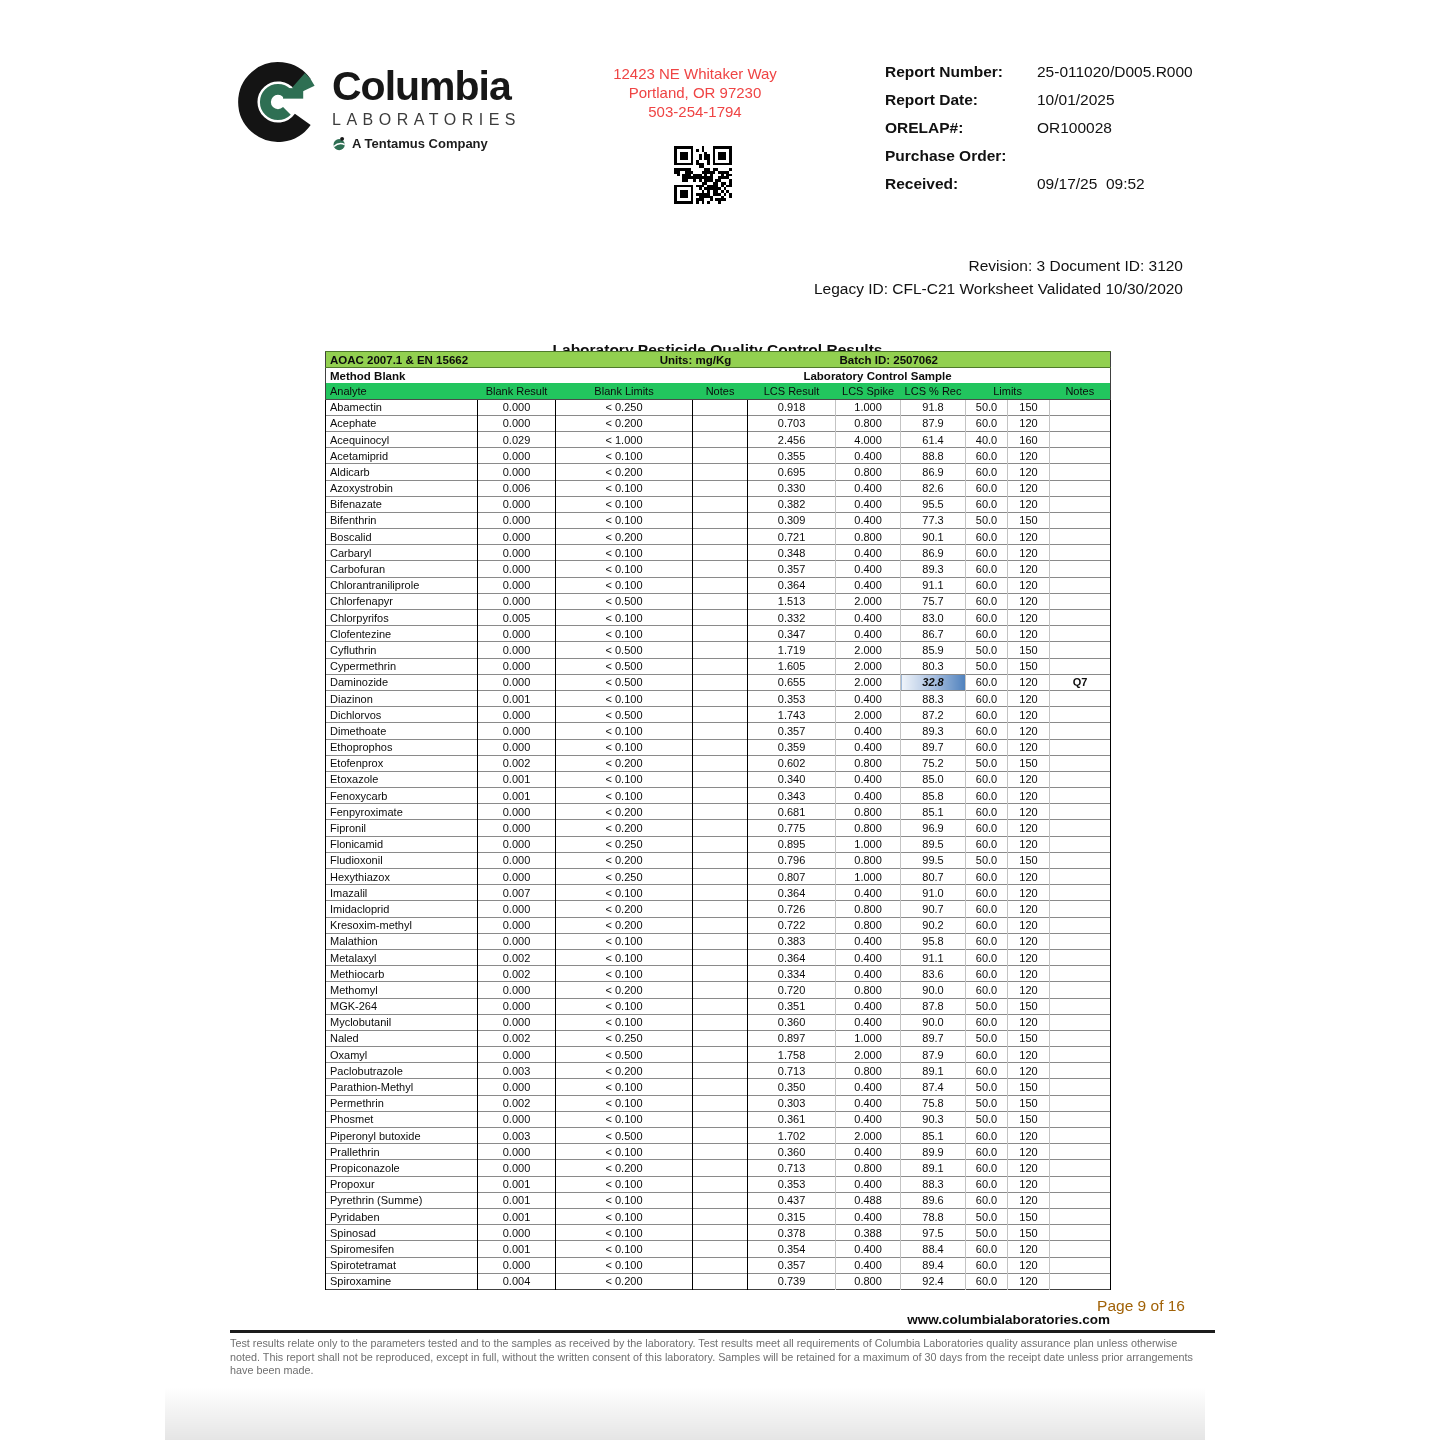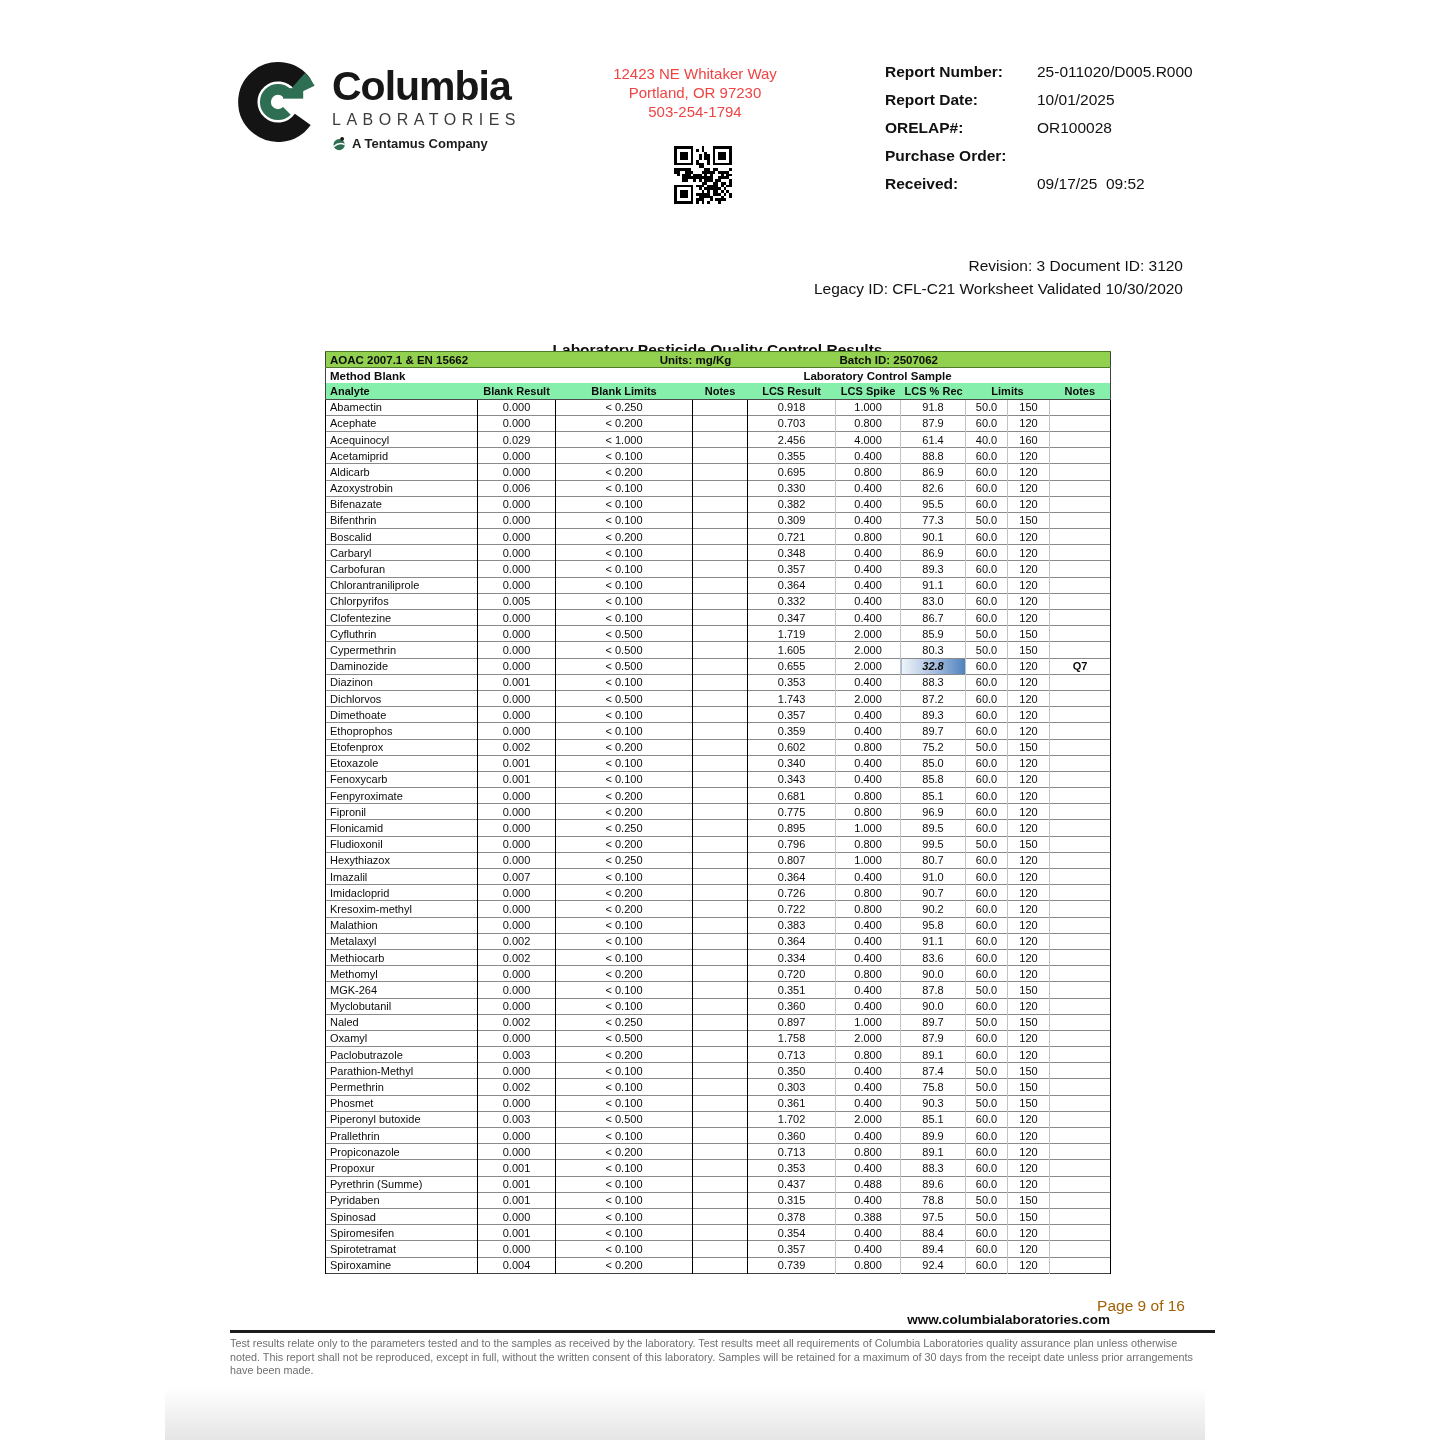--- a/index.html
+++ b/index.html
@@ -37,21 +37,21 @@
 
   tr.bar td{background:#92d050;font-weight:bold;font-size:11.5px;
             border-top:1px solid #4f7a2a;border-bottom:1px solid #4f7a2a;}
   tr.bar td .val{font-weight:bold;}
   td.bar-units{text-align:center;}
   td.bar-batch{text-align:left;padding-left:118px;}
 
   tr.sec td{font-weight:bold;font-size:11.5px;background:#fff;}
   td.sec-right{text-align:center;padding-right:55px;}
 
-  tr.head th{background:#86efac;font-weight:bold;text-align:center;border-bottom:1px solid #4a4a4a;}
+  tr.head th{background:#22c55e;font-weight:normal;text-align:center;border-bottom:1px solid #4a4a4a;}
   tr.head th.analyte{text-align:left;}
 
   tbody.rows td{border-top:1px solid #8a8a8a;text-align:center;}
   tbody.rows td.analyte{text-align:left;border-left:1.5px solid #000;border-right:1.5px solid #000;}
   tbody.rows td.blank {border-right:1.5px solid #000;}
   tbody.rows td.limit {border-right:1.5px solid #000;}
   tbody.rows td.mbnote{border-right:1.5px solid #000;}
   tbody.rows td.result,tbody.rows td.spike,tbody.rows td.rec,
   tbody.rows td.lo,tbody.rows td.hi{border-right:1px solid #c3c3c3;}
   tbody.rows td.note{border-right:1.5px solid #000;font-weight:bold;}
@@ -553,20 +553,32 @@
           <td class="limit">&lt; 0.100</td>
           <td class="mbnote"></td>
           <td class="result">0.364</td>
           <td class="spike">0.400</td>
           <td class="rec">91.1</td>
           <td class="lo">60.0</td>
           <td class="hi">120</td>
           <td class="note"></td>
         </tr>
         <tr>
+          <td class="analyte">Chlorfenapyr</td>
+          <td class="blank">0.000</td>
+          <td class="limit">&lt; 0.500</td>
+          <td class="mbnote"></td>
+          <td class="result">1.513</td>
+          <td class="spike">2.000</td>
+          <td class="rec">75.7</td>
+          <td class="lo">60.0</td>
+          <td class="hi">120</td>
+          <td class="note"></td>
+        </tr>
+        <tr>
           <td class="analyte">Chlorpyrifos</td>
           <td class="blank">0.005</td>
           <td class="limit">&lt; 0.100</td>
           <td class="mbnote"></td>
           <td class="result">0.332</td>
           <td class="spike">0.400</td>
           <td class="rec">83.0</td>
           <td class="lo">60.0</td>
           <td class="hi">120</td>
           <td class="note"></td>

